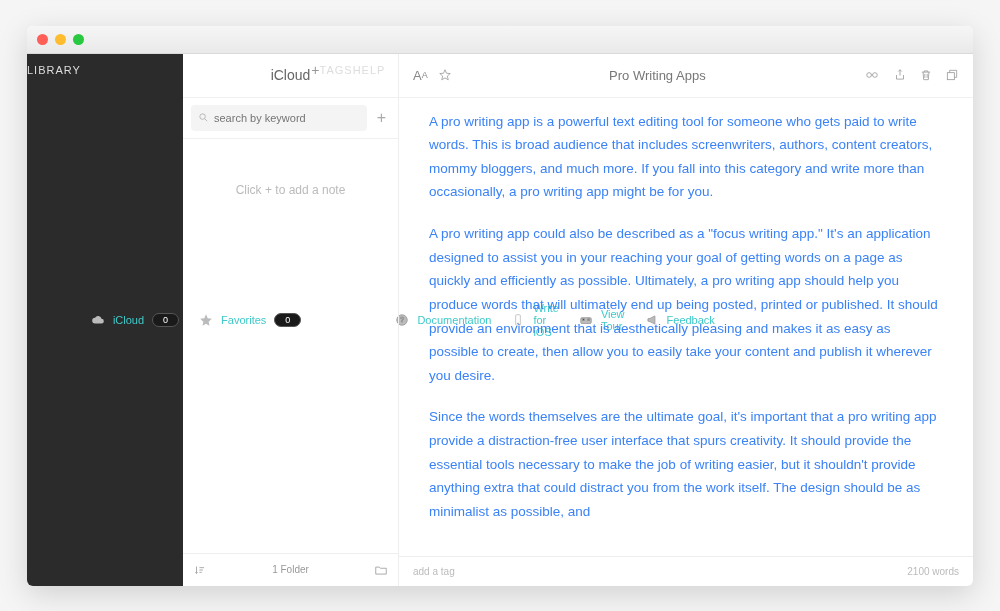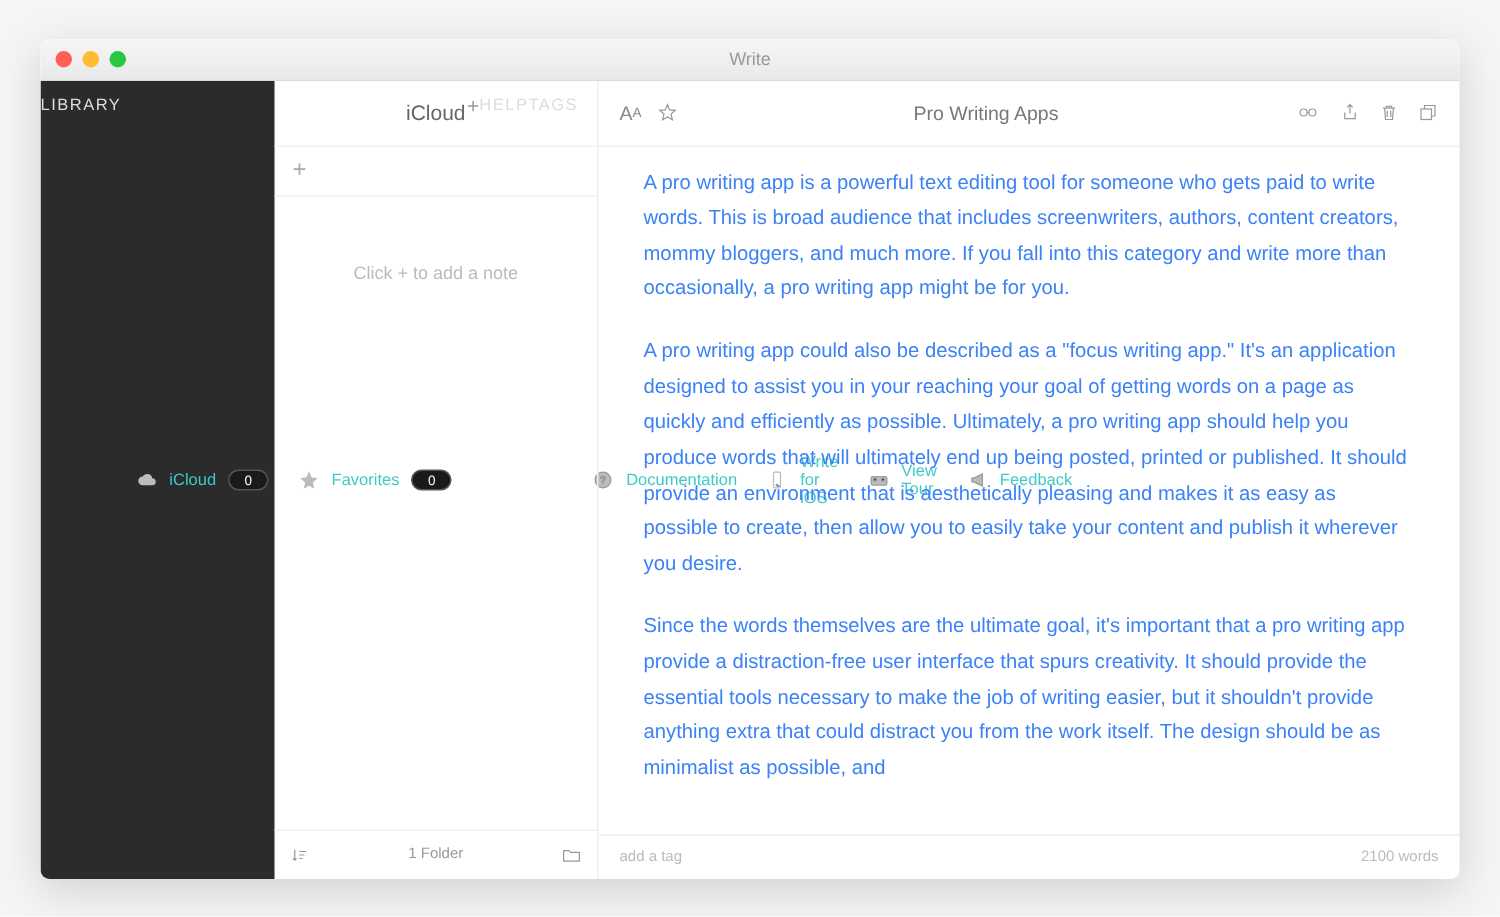--- a/index.html
+++ b/index.html
@@ -45,21 +45,20 @@
 </head>
 <body>
 
 <div class="window">
   <div class="titlebar">
     <div class="traffic">
       <div class="dot r"></div>
       <div class="dot y"></div>
       <div class="dot g"></div>
     </div>
-    <div class="titlebar-title">Write</div>
   </div>
 
   <div class="body">
 
     <div class="sidebar">
       <div class="sb-header">LIBRARY</div>
       <div class="sb-item teal">
         <span class="sb-icon">
           <svg class="svg-ic" viewBox="0 0 24 24">
               <path d="M7 18a5 5 0 0 1 0-10 6 6 0 0 1 11 2 4 4 0 0 1 0 8H7z" fill="#bbb" stroke="none"></path>
@@ -72,22 +71,22 @@
         <span class="sb-icon">
           <svg class="svg-ic" viewBox="0 0 24 24">
               <path d="M12 2l2.9 6.9L22 10l-5.5 4.8L18 22l-6-3.5L6 22l1.5-7.2L2 10l7.1-1.1z" fill="#bbb" stroke="none"></path>
             </svg>
         </span>
         <span class="label">Favorites</span>
         <span class="badge">0</span>
       </div>
       <div class="sb-plus">+</div>
 
+      <div class="sb-header">TAGS</div>
       <div class="sb-header">HELP</div>
-      <div class="sb-header">TAGS</div>
 
       <div class="sb-item teal">
         <span class="sb-icon">
           <svg class="svg-ic" viewBox="0 0 24 24">
               <circle cx="12" cy="12" r="9" fill="#bbb"></circle>
               <text x="12" y="16" text-anchor="middle" font-size="11" fill="#2b2b2b" font-family="Arial">?</text>
             </svg>
         </span>
         <span class="label">Documentation</span>
       </div>
@@ -116,20 +115,29 @@
               <path d="M5 10v4l4 1 8 4V5l-8 4-4 1z" fill="#bbb"></path>
             </svg>
         </span>
         <span class="label">Feedback</span>
       </div>
     </div>
 
     <div class="notes">
       <div class="notes-header">iCloud</div>
       <div class="search-row">
+        <div class="search-wrap">
+          <span>
+            <svg class="svg-ic" viewBox="0 0 24 24" style="width:11px;height:11px">
+                <circle cx="10" cy="10" r="6"></circle>
+                <line x1="15" y1="15" x2="20" y2="20"></line>
+              </svg>
+          </span>
+          <input type="text" placeholder="search by keyword" style="">
+        </div>
         <div class="add-note">+</div>
       </div>
       <div class="notes-empty">Click + to add a note</div>
       <div class="notes-footer">
         <span class="hicon">
           <svg class="svg-ic" viewBox="0 0 24 24">
               <path d="M6 6v12M6 18l-2-2M6 18l2-2M11 8h8M11 12h6M11 16h4"></path>
             </svg>
         </span>
         <span class="folder-count">1 Folder</span>

